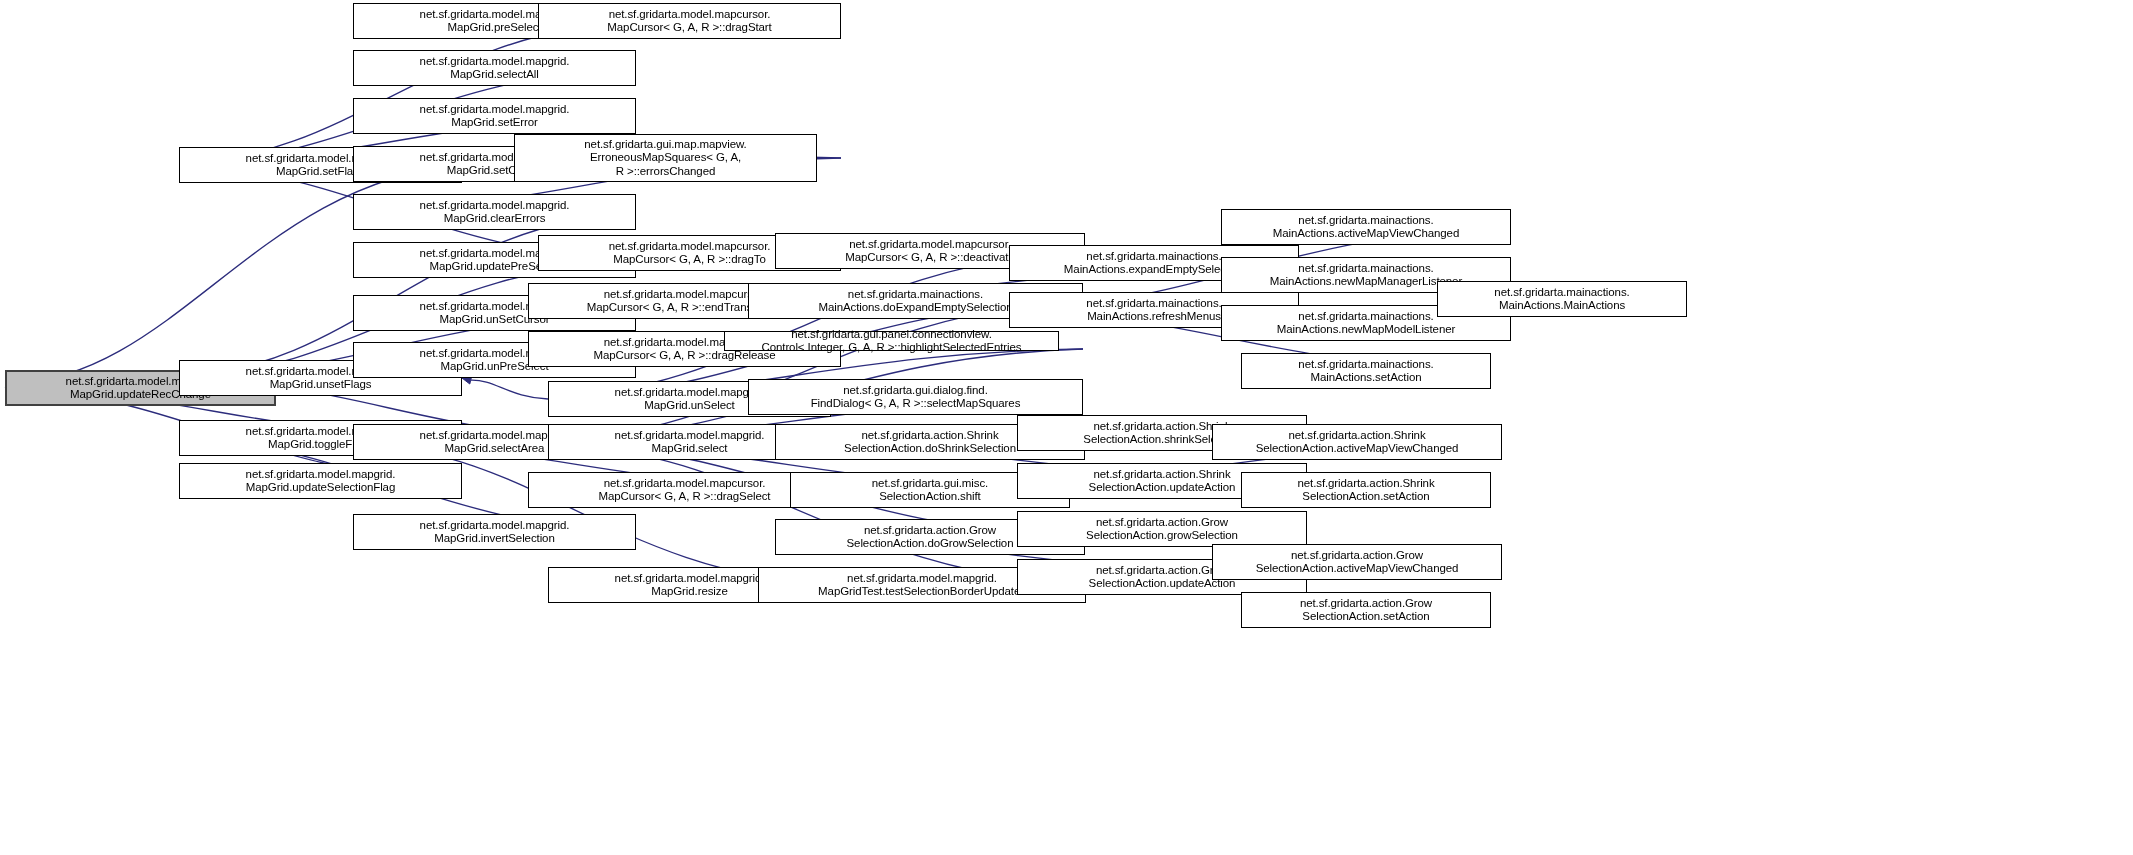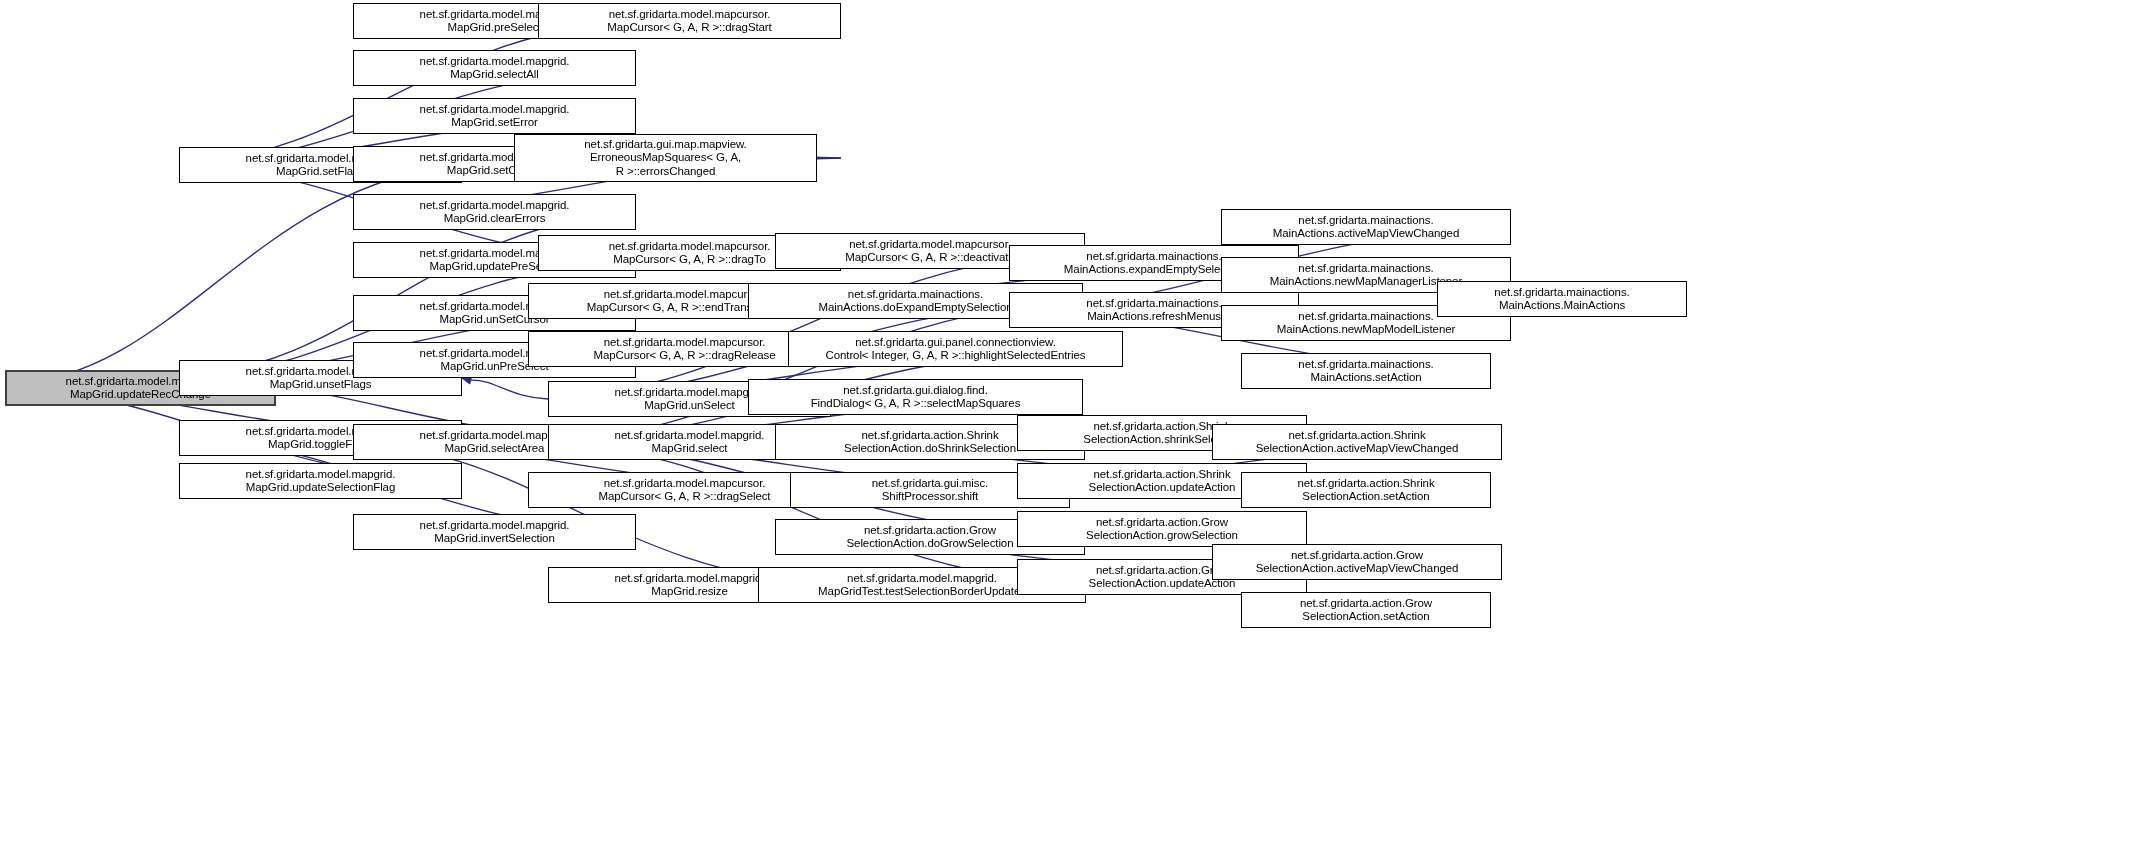--- a/index.html
+++ b/index.html
@@ -203,28 +203,28 @@
       <div class="node" style="left: 548px; top: 424px; width: 283px; height: 36px;">net.sf.gridarta.model.mapgrid.
 MapGrid.select</div>
       <div class="node" style="left: 528px; top: 472px; width: 313px; height: 36px;">net.sf.gridarta.model.mapcursor.
 MapCursor&lt; G, A, R &gt;::dragSelect</div>
       <div class="node" style="left: 548px; top: 567px; width: 283px; height: 36px;">net.sf.gridarta.model.mapgrid.
 MapGrid.resize</div>
       <div class="node" style="left: 775px; top: 233px; width: 310px; height: 36px;">net.sf.gridarta.model.mapcursor.
 MapCursor&lt; G, A, R &gt;::deactivate</div>
       <div class="node" style="left: 748px; top: 283px; width: 335px; height: 36px;">net.sf.gridarta.mainactions.
 MainActions.doExpandEmptySelection</div>
-      <div class="node" style="left: 788px; top: 331px; width: 335px; height: 36px;">net.sf.gridarta.gui.panel.connectionview.
+      <div class="node" style="left: 724px; top: 331px; width: 335px; height: 20px;">net.sf.gridarta.gui.panel.connectionview.
 Control&lt; Integer, G, A, R &gt;::highlightSelectedEntries</div>
       <div class="node" style="left: 748px; top: 379px; width: 335px; height: 36px;">net.sf.gridarta.gui.dialog.find.
 FindDialog&lt; G, A, R &gt;::selectMapSquares</div>
       <div class="node" style="left: 775px; top: 424px; width: 310px; height: 36px;">net.sf.gridarta.action.Shrink
 SelectionAction.doShrinkSelection</div>
       <div class="node" style="left: 790px; top: 472px; width: 280px; height: 36px;">net.sf.gridarta.gui.misc.
-ShiftProcessor.shift</div>
+SelectionAction.shift</div>
       <div class="node" style="left: 775px; top: 519px; width: 310px; height: 36px;">net.sf.gridarta.action.Grow
 SelectionAction.doGrowSelection</div>
       <div class="node" style="left: 758px; top: 567px; width: 328px; height: 36px;">net.sf.gridarta.model.mapgrid.
 MapGridTest.testSelectionBorderUpdates</div>
       <div class="node" style="left: 1009px; top: 245px; width: 290px; height: 36px;">net.sf.gridarta.mainactions.
 MainActions.expandEmptySelection</div>
       <div class="node" style="left: 1009px; top: 292px; width: 290px; height: 36px;">net.sf.gridarta.mainactions.
 MainActions.refreshMenus</div>
       <div class="node" style="left: 1017px; top: 415px; width: 290px; height: 36px;">net.sf.gridarta.action.Shrink
 SelectionAction.shrinkSelection</div>

